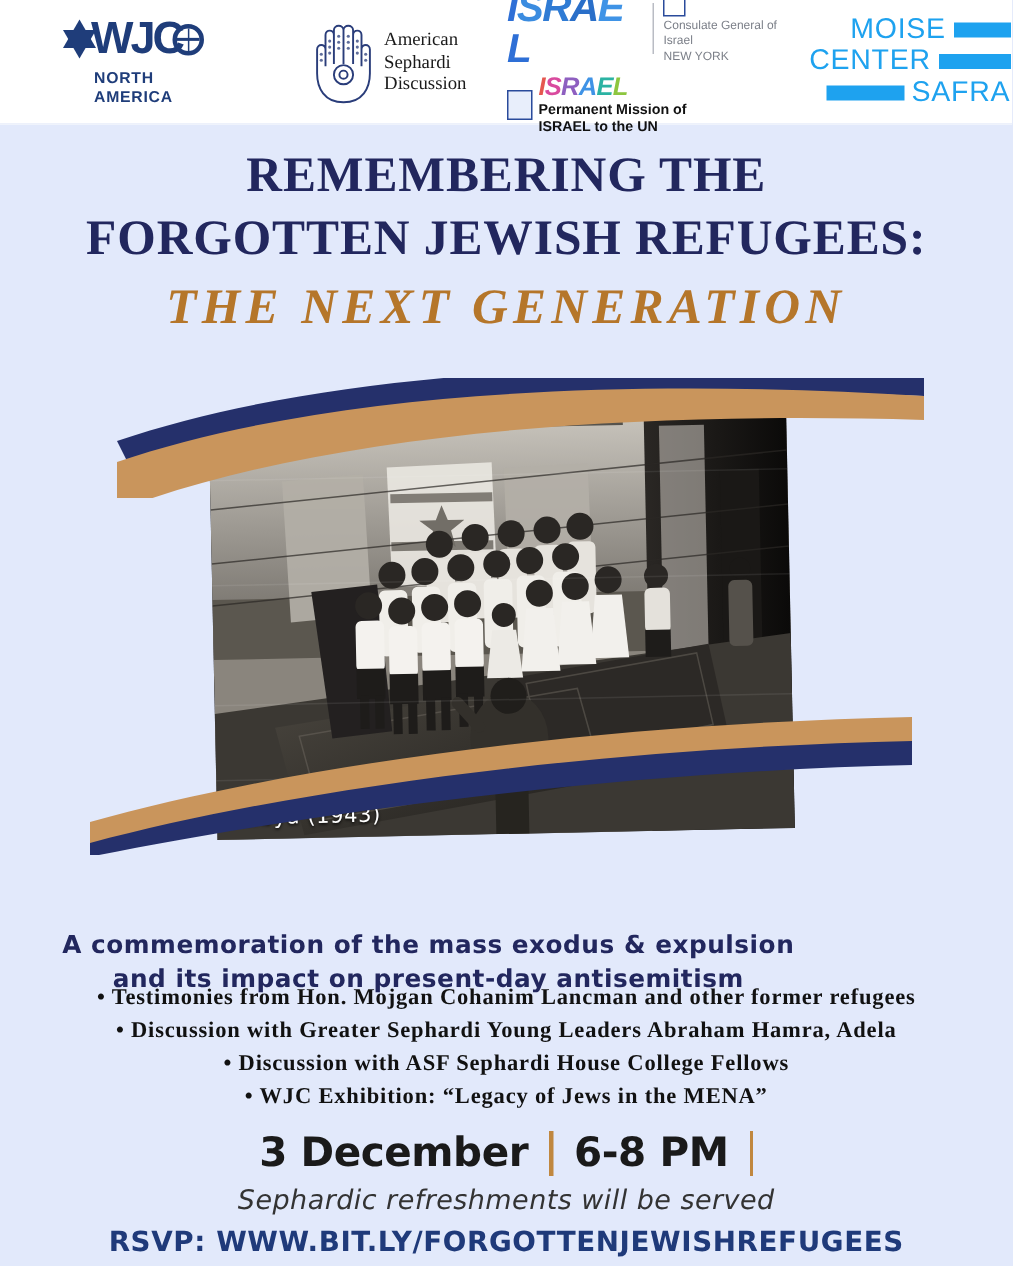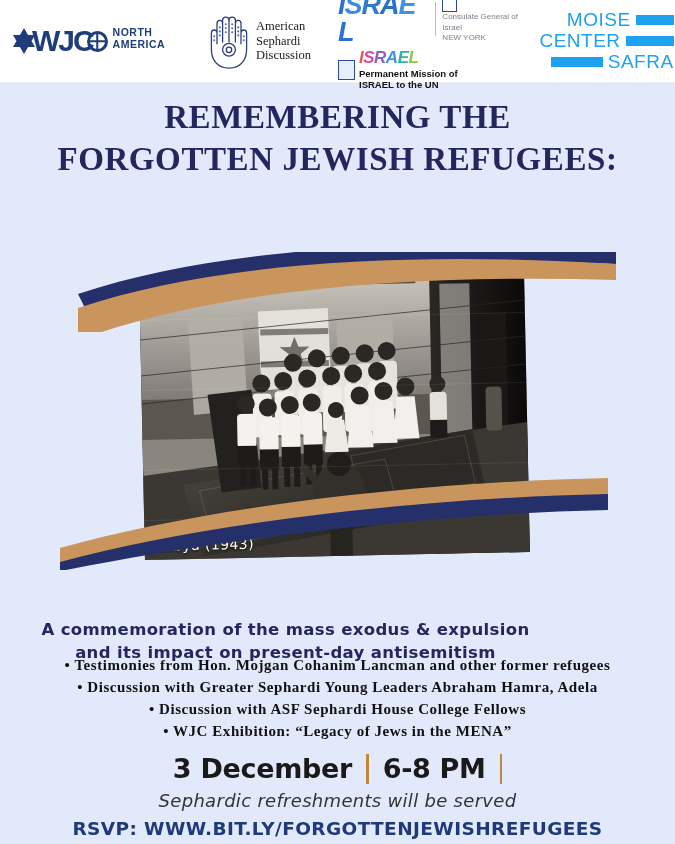--- a/index.html
+++ b/index.html
@@ -17,21 +17,21 @@
     background:#ffffff;display:flex;align-items:center;
     border-bottom:1px solid #edf1fb;
   }
   .logo-cell{display:flex;align-items:center;justify-content:center;height:100%;}
   .cell-wjc{width:178px;}
   .cell-asf{width:160px;}
   .cell-israel{width:200px;}
   .cell-msc{width:137px;}
 
   
-  .wjc{display:flex;align-items:flex-start;gap:5px;}
+  .wjc{display:flex;align-items:center;gap:5px;flex-direction:column;}
   .wjc-mark{display:flex;align-items:center;}
   .star-sm{width:22px;height:22px;position:relative;margin-right:-3px;}
   .star-sm:before,.star-sm:after{
     content:"";position:absolute;left:0;top:0;width:0;height:0;
     border-left:11px solid transparent;border-right:11px solid transparent;
   }
   .star-sm:before{border-bottom:19px solid #1f3d7a;top:-2px;}
   .star-sm:after{border-top:19px solid #1f3d7a;top:5px;}
   .wjc-text{font-weight:bold;font-size:30px;color:#1f3d7a;letter-spacing:-2px;
     font-family:"Liberation Sans", sans-serif;line-height:1;}
@@ -234,20 +234,21 @@
           <span class="msc-bar" style="width:52px"></span>
           <span class="msc-txt">SAFRA</span>
         </div>
       </div>
     </div>
   </div>
 
   <div class="title-wrap">
     <div class="title-l1">REMEMBERING THE</div>
     <div class="title-l2">FORGOTTEN JEWISH REFUGEES:</div>
+    <div class="title-sub">THE NEXT GENERATION</div>
   </div>
 
   <div class="photo-area">
 
     <div class="photo-frame">
       <svg class="photo" viewBox="0 0 385 280" preserveAspectRatio="xMidYMid slice">
         <defs>
           <linearGradient id="wallg" x1="0" y1="0" x2="0" y2="1">
             <stop offset="0%" stop-color="#c9c5bd"></stop>
               <stop offset="100%" stop-color="#6e6a64"></stop>

